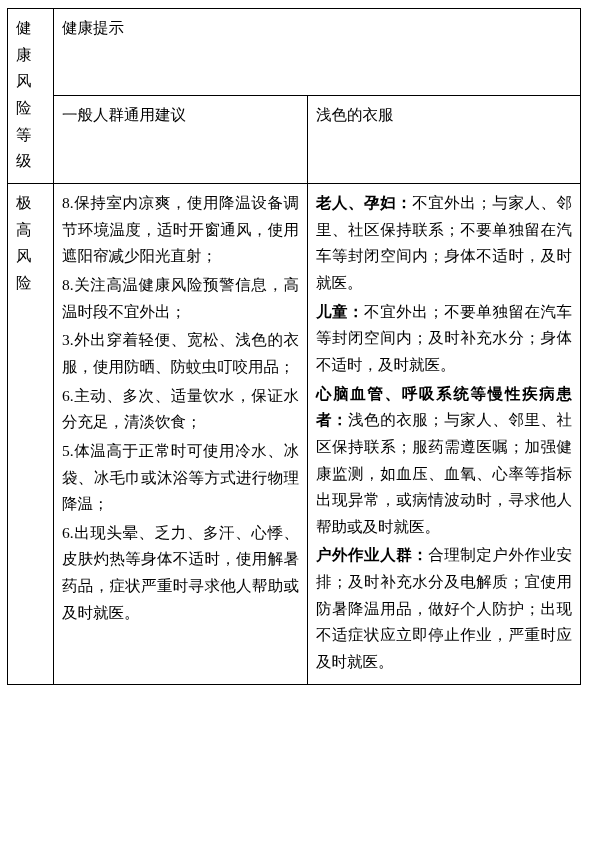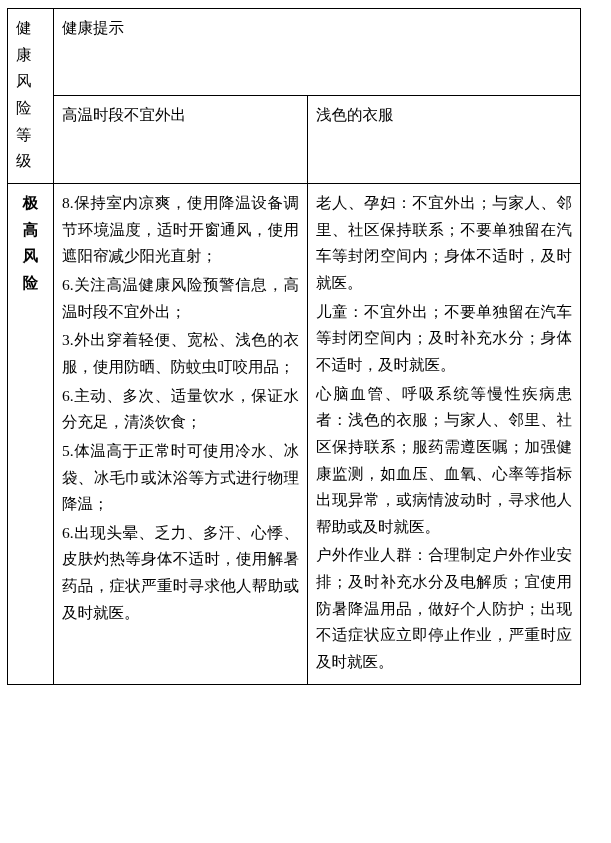--- a/index.html
+++ b/index.html
@@ -48,35 +48,34 @@
     padding: 7px 10px;
     font-size: 15.5px;
     line-height: 1.5;
     border-radius: 30px;
   }
   td.sub-header {
     padding: 14px 10px 16px 10px;
     font-size: 15.5px;
   }
   td.level-cell {
-    text-align: center;
+    text-align: left;
     vertical-align: middle;
     padding: 6px 6px;
     font-size: 15.5px;
     line-height: 1.9;
-    font-weight: bold;
   }
   .para {
     margin: 0 0 2px 0;
     text-align: justify;
     text-justify: inter-ideograph;
   }
   .para:last-child { margin-bottom: 0; }
   .lead {
-    font-weight: normal;
+    font-weight: bold;
   }
   .level-line { display: block; }
 </style>
 </head>
 <body>
 
 <div class="page">
   <table class="health-table">
     <colgroup>
       <col class="col-level">
@@ -86,31 +85,31 @@
     <tbody>
       <tr>
         <td class="level-header" rowspan="2">
           <span class="level-line">健康</span>
           <span class="level-line">风险</span>
           <span class="level-line">等级</span>
         </td>
         <td class="tips-header" colspan="2">健康提示</td>
       </tr>
       <tr>
-        <td class="sub-header">高温时段不宜外出</td>
+        <td class="sub-header">一般人群通用建议</td>
         <td class="sub-header">浅色的衣服</td>
       </tr>
       <tr>
         <td class="level-cell">
           <span class="level-line">极高</span>
           <span class="level-line">风险</span>
         </td>
         <td>
           <p class="para">8.保持室内凉爽，使用降温设备调节环境温度，适时开窗通风，使用遮阳帘减少阳光直射；</p>
-          <p class="para">6.关注高温健康风险预警信息，高温时段不宜外出；</p>
+          <p class="para">8.关注高温健康风险预警信息，高温时段不宜外出；</p>
           <p class="para">3.外出穿着轻便、宽松、浅色的衣服，使用防晒、防蚊虫叮咬用品；</p>
           <p class="para">6.主动、多次、适量饮水，保证水分充足，清淡饮食；</p>
           <p class="para">5.体温高于正常时可使用冷水、冰袋、冰毛巾或沐浴等方式进行物理降温；</p>
           <p class="para">6.出现头晕、乏力、多汗、心悸、皮肤灼热等身体不适时，使用解暑药品，症状严重时寻求他人帮助或及时就医。</p>
         </td>
         <td>
           <p class="para"><span class="lead">老人、孕妇：</span><span>不宜外出；与家人、邻里、社区保持联系；不要单独留在汽车等封闭空间内；身体不适时，及时就医。</span></p>
           <p class="para"><span class="lead">儿童：</span><span>不宜外出；不要单独留在汽车等封闭空间内；及时补充水分；身体不适时，及时就医。</span></p>
           <p class="para"><span class="lead">心脑血管、呼吸系统等慢性疾病患者：</span><span>浅色的衣服；与家人、邻里、社区保持联系；服药需遵医嘱；加强健康监测，如血压、血氧、心率等指标出现异常，或病情波动时，寻求他人帮助或及时就医。</span></p>
           <p class="para"><span class="lead">户外作业人群：</span><span>合理制定户外作业安排；及时补充水分及电解质；宜使用防暑降温用品，做好个人防护；出现不适症状应立即停止作业，严重时应及时就医。</span></p>

